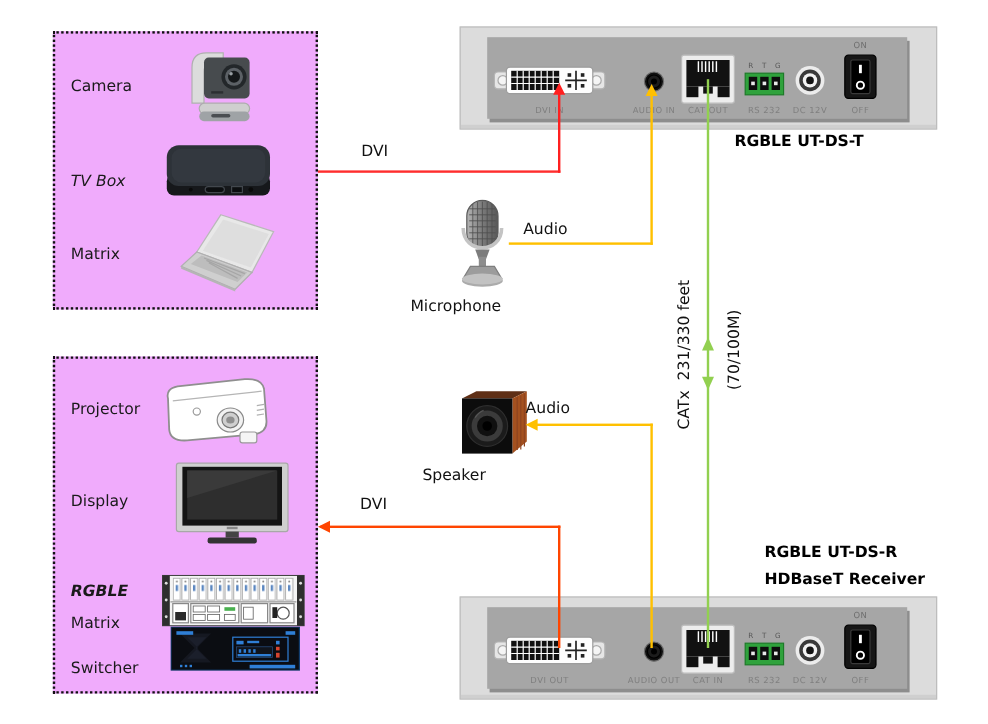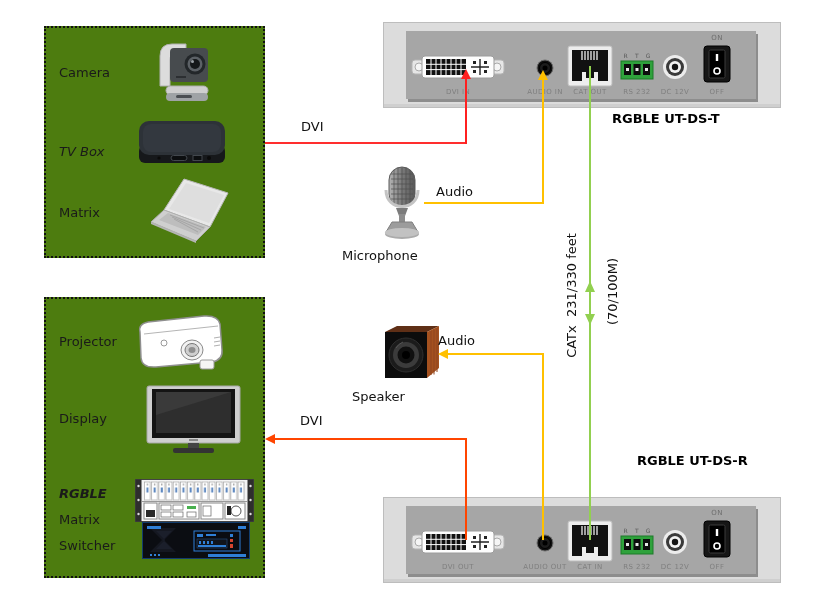--- a/index.html
+++ b/index.html
@@ -1,18 +1,18 @@
 <!DOCTYPE html>
 <html><head>
 <meta charset="utf-8">
 <style>
   html,body{margin:0;padding:0;background:#fff;}
   .canvas{position:relative;width:823px;height:603px;background:#ffffff;
           font-family:"DejaVu Sans","Liberation Sans",sans-serif;color:#1a1a1a;overflow:hidden;}
-  .dash-box{position:absolute;border:2px dotted #111;box-sizing:border-box;background:#4d7c0f;}
+  .dash-box{position:absolute;border:2px dotted #111;box-sizing:border-box;background:#f0abfc;}
   .item-label{position:absolute;font-size:13px;color:#1a1a1a;white-space:nowrap;}
   .bold{font-weight:bold;font-style:italic;}
   .icon{position:absolute;}
   
   .device{position:absolute;width:396px;height:84px;background:#dcdcdc;border:1px solid #bdbdbd;
           box-shadow:inset 0 -3px 0 #cfcfcf;}
   .panel{position:absolute;left:22px;top:8px;width:350px;height:68px;background:#a6a6a6;
          box-shadow:2px 3px 0 #8d8d8d;}
   .port{position:absolute;}
   .plabel{position:absolute;top:57px;width:80px;text-align:center;font-size:7px;letter-spacing:.4px;
@@ -69,21 +69,21 @@
       <path d="M20,38 L54,51 M22,40 L51,53 M24,42 L48,55" stroke="#a6a6a6" stroke-width="1" fill="none"></path>
       <polygon points="1,45 46,64 46,66 1,47" fill="#b5b5b5"></polygon>
     </svg>
   </div>
 
   <div class="dash-box" style="left:44px;top:297px;width:221px;height:281px;">
     <div class="item-label" style="left:13px;top:35px;">Projector</div>
     <div class="item-label" style="left:13px;top:112px;">Display</div>
     <div class="item-label bold" style="left:13px;top:187px;">RGBLE</div>
     <div class="item-label" style="left:13px;top:213px;">Matrix</div>
-    <div class="item-label" style="left:13px;top:239px;">Switcher</div>
+    <div class="item-label" style="left:13px;top:251px;">Switcher</div>
 
     <svg class="icon" style="left:84px;top:11px;" width="100" height="67" viewBox="0 0 100 67">
       <path d="M10,22 Q8,14 18,12 L74,6 Q88,5 90,14 L92,40 Q93,50 82,52 L26,57 Q12,58 11,48 Z" fill="#ffffff" stroke="#8f8f8f" stroke-width="1.5"></path>
       <path d="M14,24 L88,16" stroke="#b5b5b5" fill="none"></path>
       <ellipse cx="62" cy="40" rx="11" ry="10" fill="#f2f2f2" stroke="#8a8a8a"></ellipse>
       <ellipse cx="62" cy="40" rx="7" ry="6.5" fill="#cfcfcf" stroke="#777"></ellipse>
       <ellipse cx="62" cy="40" rx="3.5" ry="3" fill="#8f8f8f"></ellipse>
       <circle cx="34" cy="33" r="3" fill="none" stroke="#9a9a9a"></circle>
       <path d="M84,28 l6,-1 M84,32 l6,-1 M84,36 l6,-1" stroke="#b0b0b0" fill="none"></path>
       <rect x="70" y="50" width="14" height="9" rx="2" fill="#f5f5f5" stroke="#9a9a9a"></rect>
@@ -283,20 +283,21 @@
       <div class="plabel" style="left:12px;">DVI OUT</div>
       <div class="plabel" style="left:99px;">AUDIO OUT</div>
       <div class="plabel" style="left:144px;">CAT IN</div>
       <div class="plabel" style="left:191px;">RS 232</div>
       <div class="plabel" style="left:229px;">DC 12V</div>
       <div class="plabel-on" style="left:271px;">ON</div>
       <div class="plabel" style="left:271px;">OFF</div>
     </div>
   </div>
   <div class="title" style="left:637px;top:453px;">RGBLE UT-DS-R</div>
+  <div class="title" style="left:637px;top:476px;">HDBaseT Receiver</div>
 
   <svg class="icon" style="left:380px;top:166px;" width="44" height="78" viewBox="0 0 44 78">
     <defs>
       <linearGradient id="mg" x1="0" y1="0" x2="1" y2="0">
         <stop offset="0" stop-color="#b5b5b5"></stop>
           <stop offset="0.5" stop-color="#7a7a7a"></stop>
           <stop offset="1" stop-color="#585858"></stop>
       </linearGradient>
     </defs>
     <rect x="9" y="1" width="26" height="40" rx="13" fill="url(#mg)" stroke="#5a5a5a"></rect>

